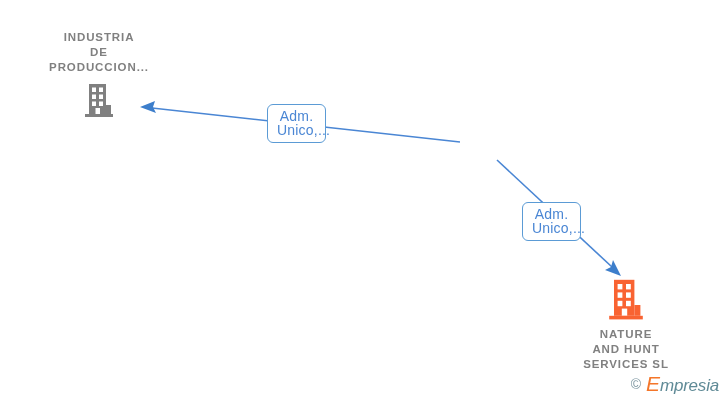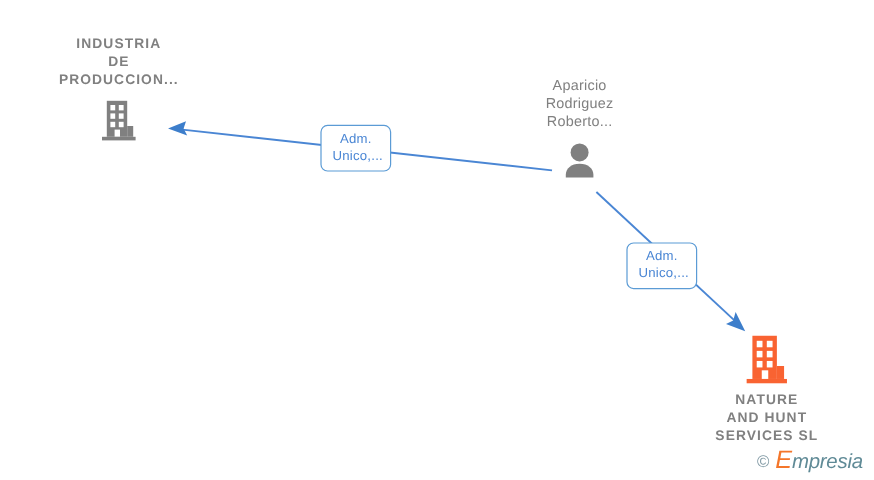--- a/index.html
+++ b/index.html
@@ -58,33 +58,33 @@
   }
   #node-industria .node-icon { margin-top: 7px; }
 
   #node-person {
     left: 413px;
     top: 64px;
   }
   #node-person .node-icon { margin-top: 8px; }
 
   #node-nature {
-    left: 569px;
+    left: 556px;
     top: 277px;
   }
   #node-nature .node-label { margin-top: 6px; }
 
   
   .edge-label {
     position: absolute;
     border: 1.4px solid #5b9bd5;
     border-radius: 6px;
     background: #ffffff;
     color: #4a86d4;
-    font-size: 11px;
+    font-size: 14px;
     line-height: 14px;
     text-align: center;
     padding: 4px 9px 5px 9px;
     box-sizing: border-box;
     white-space: pre-line;
     letter-spacing: 0.2px;
   }
   #edge-label-1 {
     left: 267px;
     top: 104px;
@@ -152,29 +152,20 @@
       <rect x="8" y="12.5" width="4" height="4.5" fill="#ffffff"></rect>
       <rect x="15" y="12.5" width="4" height="4.5" fill="#ffffff"></rect>
       <rect x="8" y="19.5" width="4" height="4.5" fill="#ffffff"></rect>
       <rect x="15" y="19.5" width="4" height="4.5" fill="#ffffff"></rect>
       <rect x="11.5" y="26" width="4.5" height="6" fill="#ffffff"></rect>
       <rect x="22" y="23" width="5" height="9" fill="#808080"></rect>
       <rect x="1" y="32" width="28" height="3" fill="#808080"></rect>
     </svg>
   </div>
 
-  <div class="node" id="node-person">
-    <div class="node-label person">Aparicio
-Rodriguez
-Roberto...</div>
-    <svg class="node-icon" width="34" height="34" viewBox="0 0 34 34" xmlns="http://www.w3.org/2000/svg">
-      <circle cx="17" cy="10" r="7.5" fill="#808080"></circle>
-      <path d="M17 19.5c-7 0-11.5 4-11.5 9.2V31h23v-2.3c0-5.2-4.5-9.2-11.5-9.2z" fill="#808080"></path>
-    </svg>
-  </div>
 
   <div class="node" id="node-nature">
     <svg class="node-icon" width="36" height="44" viewBox="0 0 30 36" xmlns="http://www.w3.org/2000/svg">
       <rect x="5" y="2" width="17" height="30" fill="#f96332"></rect>
       <rect x="8" y="5.5" width="4" height="4.5" fill="#ffffff"></rect>
       <rect x="15" y="5.5" width="4" height="4.5" fill="#ffffff"></rect>
       <rect x="8" y="12.5" width="4" height="4.5" fill="#ffffff"></rect>
       <rect x="15" y="12.5" width="4" height="4.5" fill="#ffffff"></rect>
       <rect x="8" y="19.5" width="4" height="4.5" fill="#ffffff"></rect>
       <rect x="15" y="19.5" width="4" height="4.5" fill="#ffffff"></rect>

